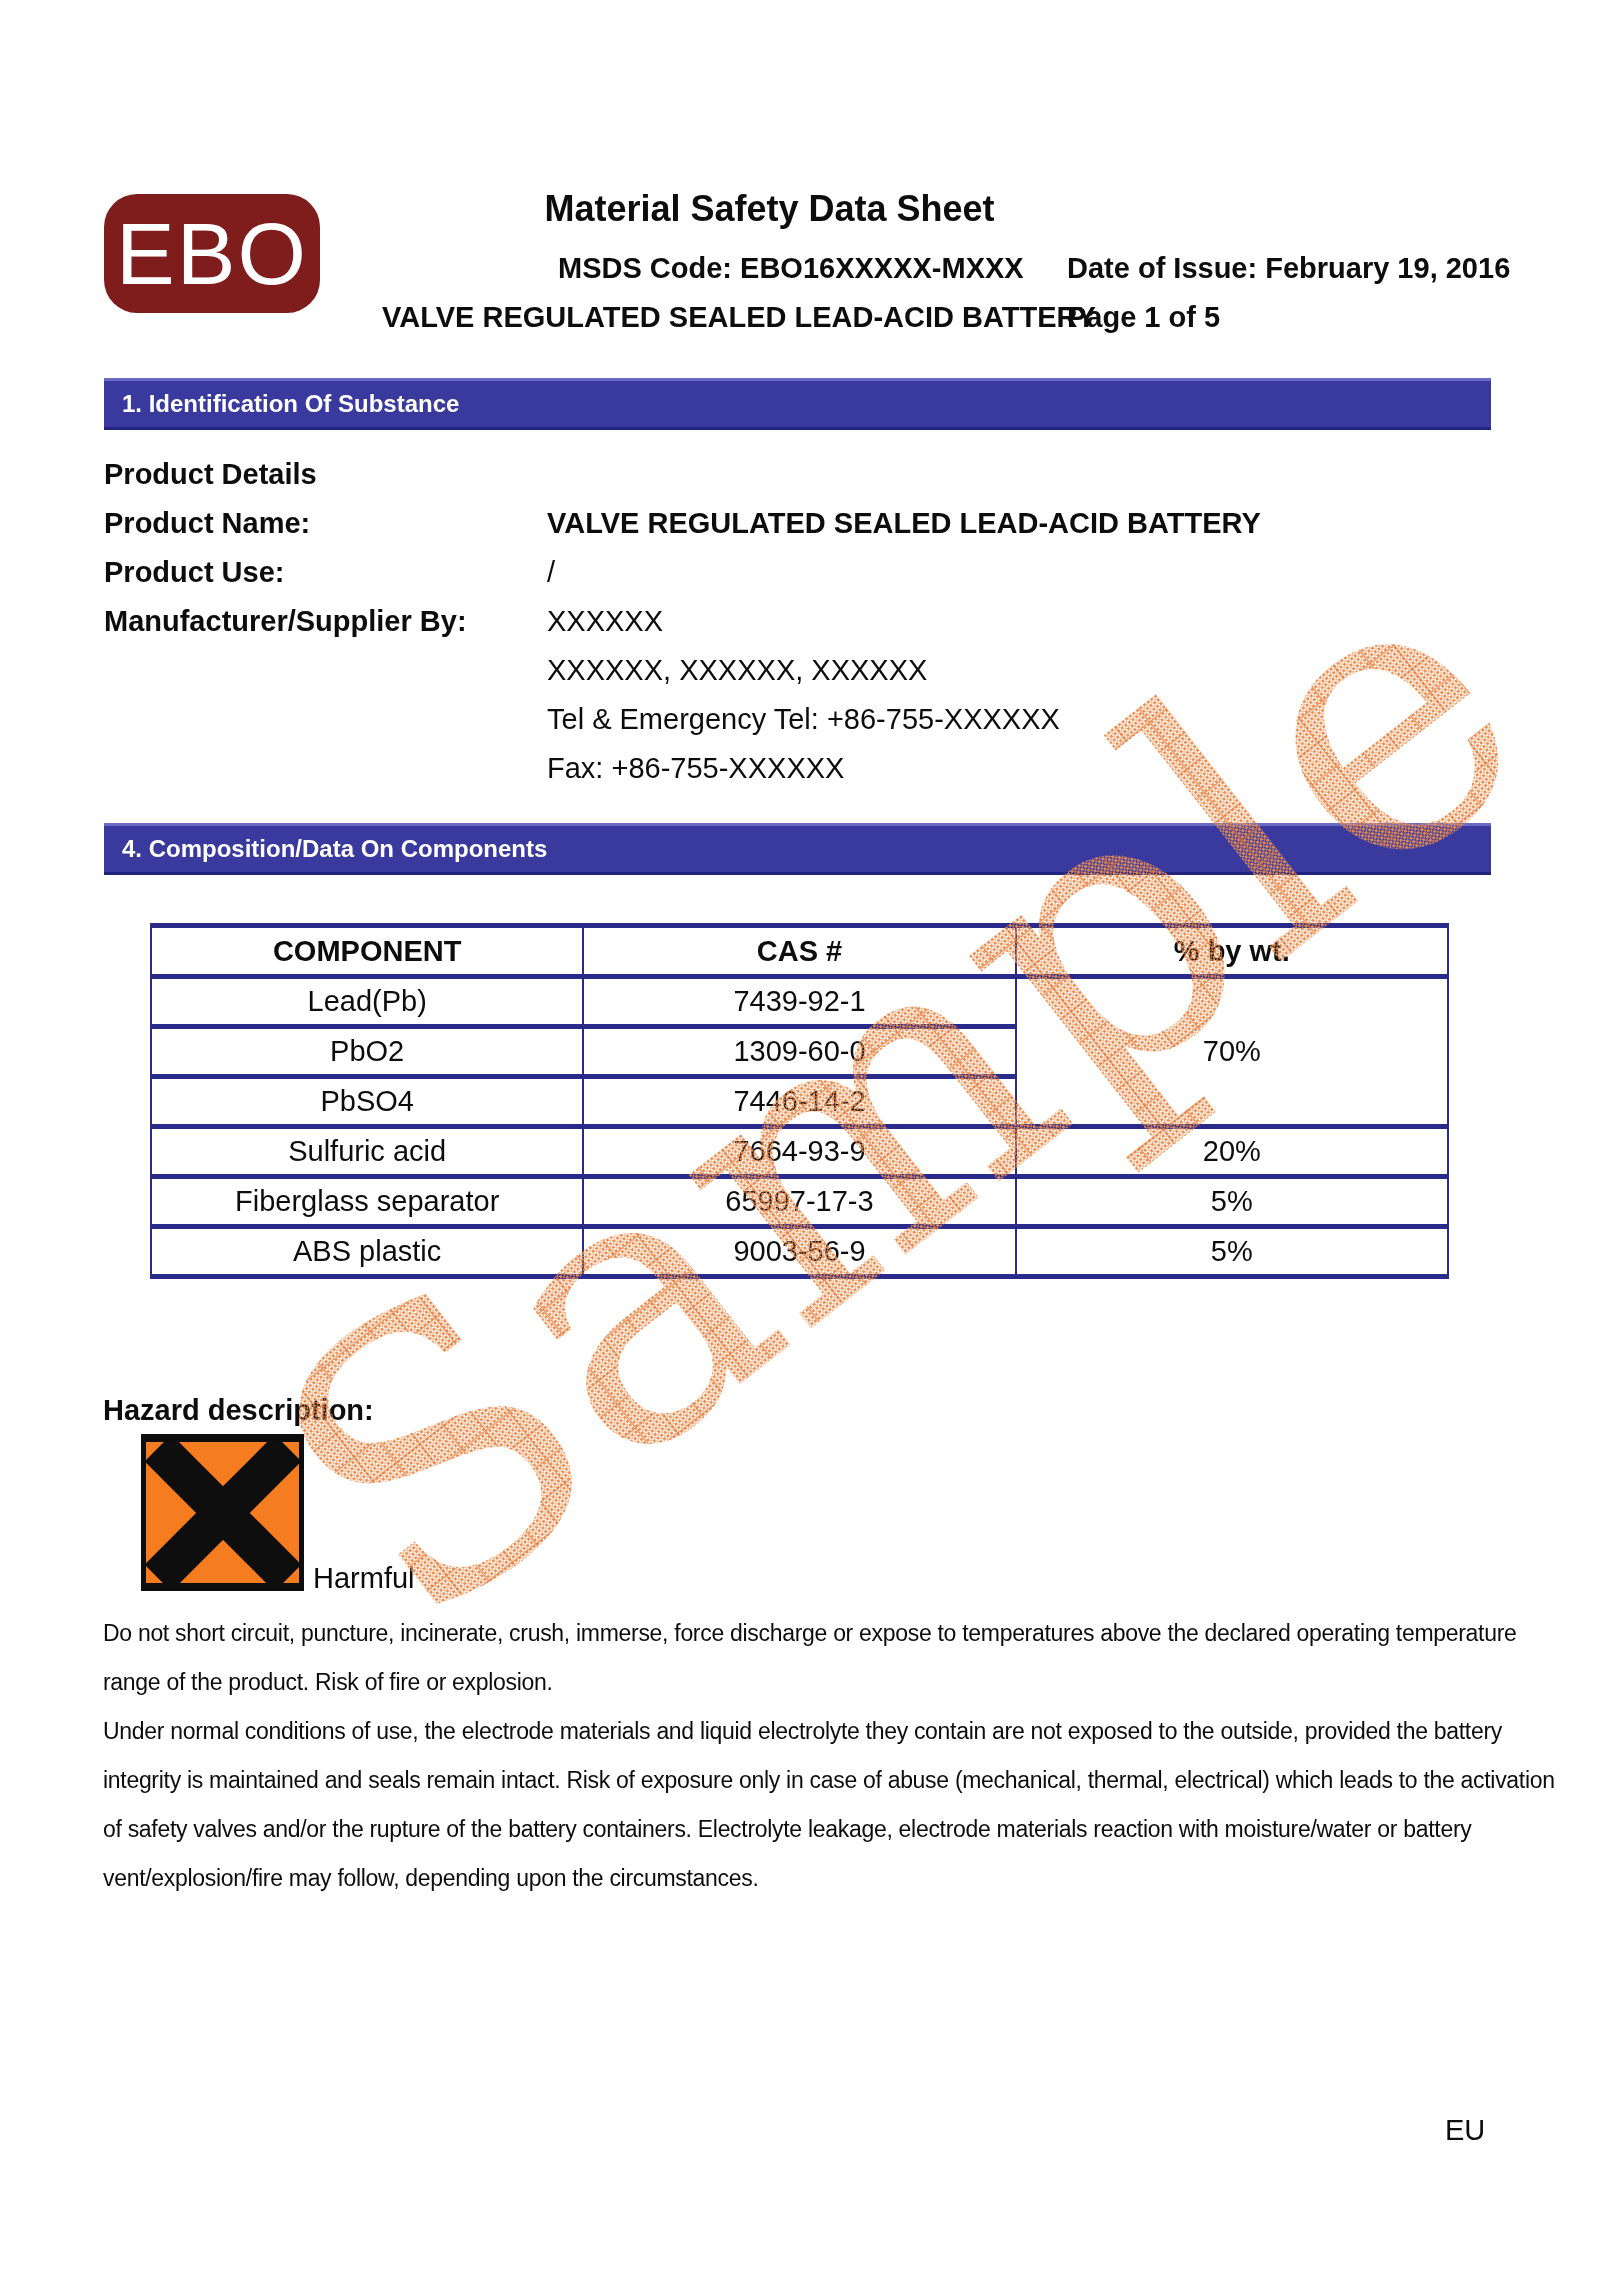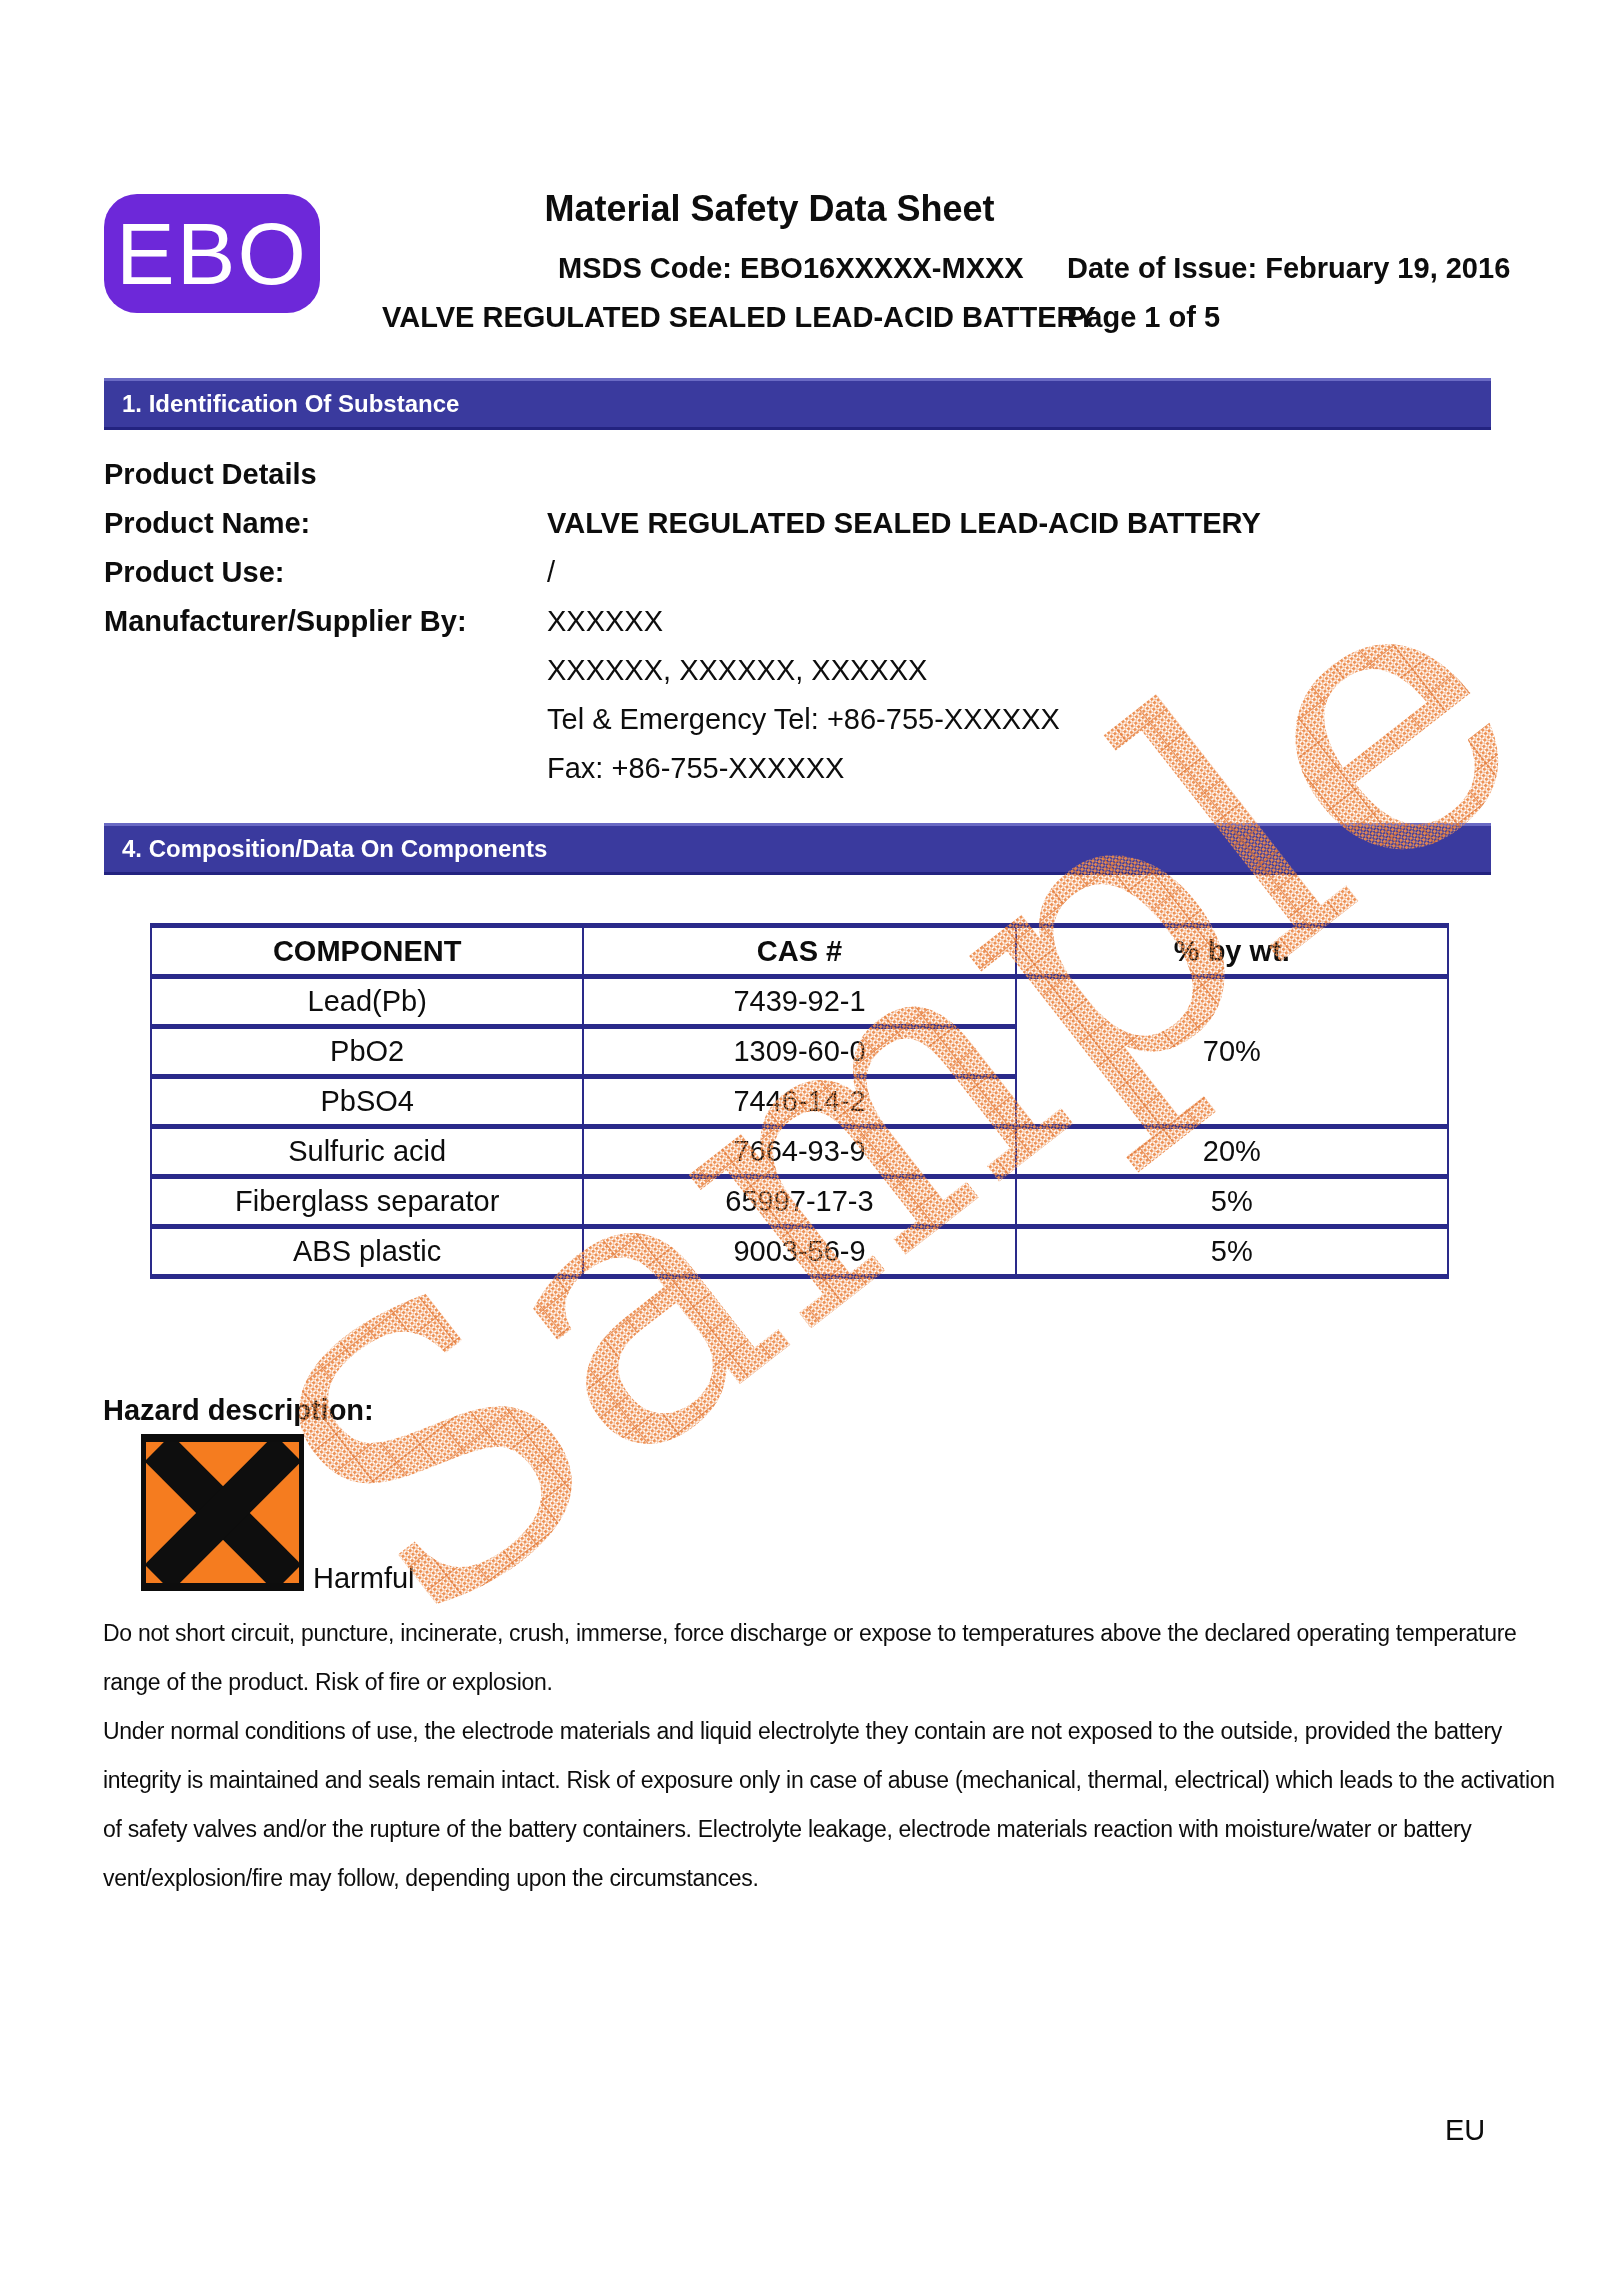--- a/index.html
+++ b/index.html
@@ -9,21 +9,21 @@
     background:#ffffff;
     font-family:"Liberation Sans","DejaVu Sans",sans-serif;
     color:#0d0d0d;
     overflow:hidden;
   }
   .abs{position:absolute;}
 
   
   .logo{
     left:104px;top:194px;width:216px;height:119px;
-    background:#6d28d9;border-radius:33px;
+    background:#7f1d1d;border-radius:33px;
     display:flex;align-items:center;justify-content:center;
   }
   .logo-text{
     color:#ffffff;font-size:88px;font-weight:400;letter-spacing:2px;line-height:1;
   }
   .doc-title{
     left:326px;top:188px;width:887px;
     text-align:center;font-size:36px;font-weight:bold;
   }
   .hdr-line{font-size:29px;font-weight:bold;white-space:nowrap;}

